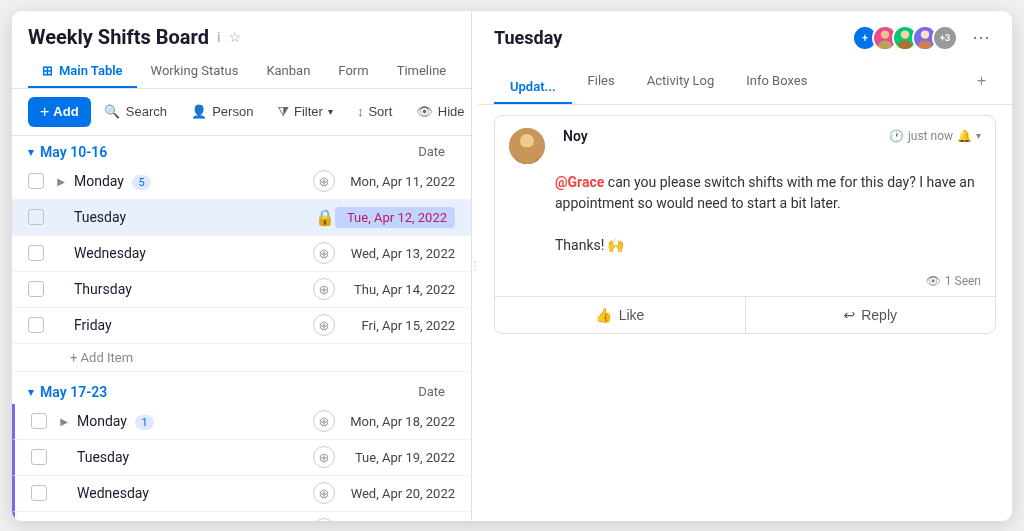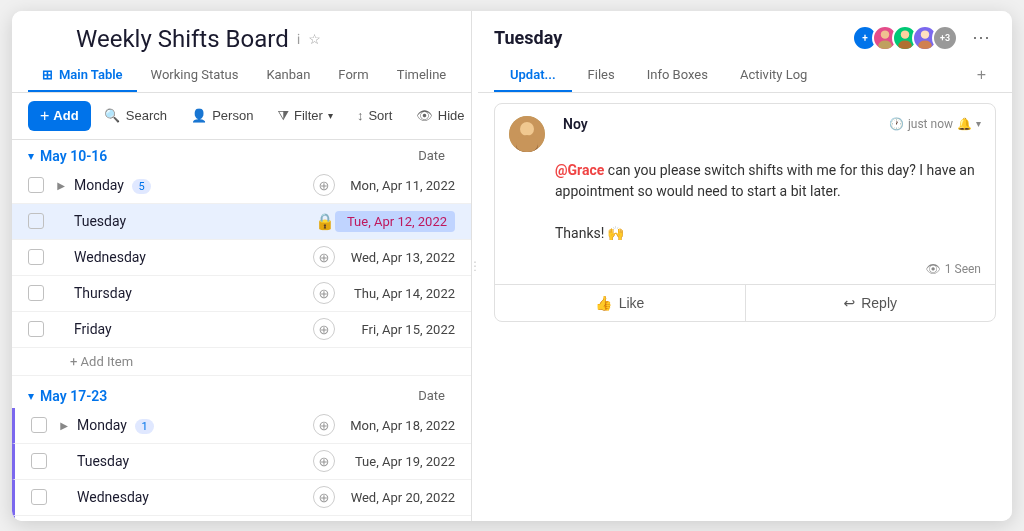--- a/index.html
+++ b/index.html
@@ -35,24 +35,23 @@
       padding: 14px 16px 0 16px;
       border-bottom: 1px solid #e0e0e0;
     }
     .app-title-row {
       display: flex;
       align-items: center;
       gap: 8px;
       margin-bottom: 6px;
     }
     .app-title {
-      font-size: 24px;
-      font-weight: 400;
+      font-size: 20px;
+      font-weight: 700;
       color: #1a1a2e;
-      margin-left: 48px;
     }
     .title-icon {
       color: #9c9c9c;
       font-size: 14px;
       cursor: pointer;
     }
     .star-icon {
       color: #9c9c9c;
       font-size: 14px;
       cursor: pointer;
@@ -310,20 +309,21 @@
       padding: 8px 16px;
       font-size: 13px;
       color: #666;
       cursor: pointer;
       border-bottom: 2px solid transparent;
     }
     .right-tab.active {
       color: #0073ea;
       border-bottom: 2px solid #0073ea;
       font-weight: 600;
+      margin-top: 12px;
     }
     .right-tab-add {
       margin-left: auto;
       padding: 6px 10px;
       font-size: 16px;
       color: #888;
       cursor: pointer;
       background: none;
       border: none;
     }
@@ -676,24 +676,24 @@
         </div>
       </div>
       <div class="right-tabs">
         <div class="right-tab active">
           <span>Updat...</span>
         </div>
         <div class="right-tab">
           <span>Files</span>
         </div>
         <div class="right-tab">
+          <span>Activity Log</span>
+        </div>
+        <div class="right-tab">
           <span>Info Boxes</span>
-        </div>
-        <div class="right-tab">
-          <span>Activity Log</span>
         </div>
         <button class="right-tab-add">+</button>
       </div>
     </div>
 
 
     <div class="comment-section">
       <div class="comment-card">
         <div class="comment-body">
           <div class="comment-header">

